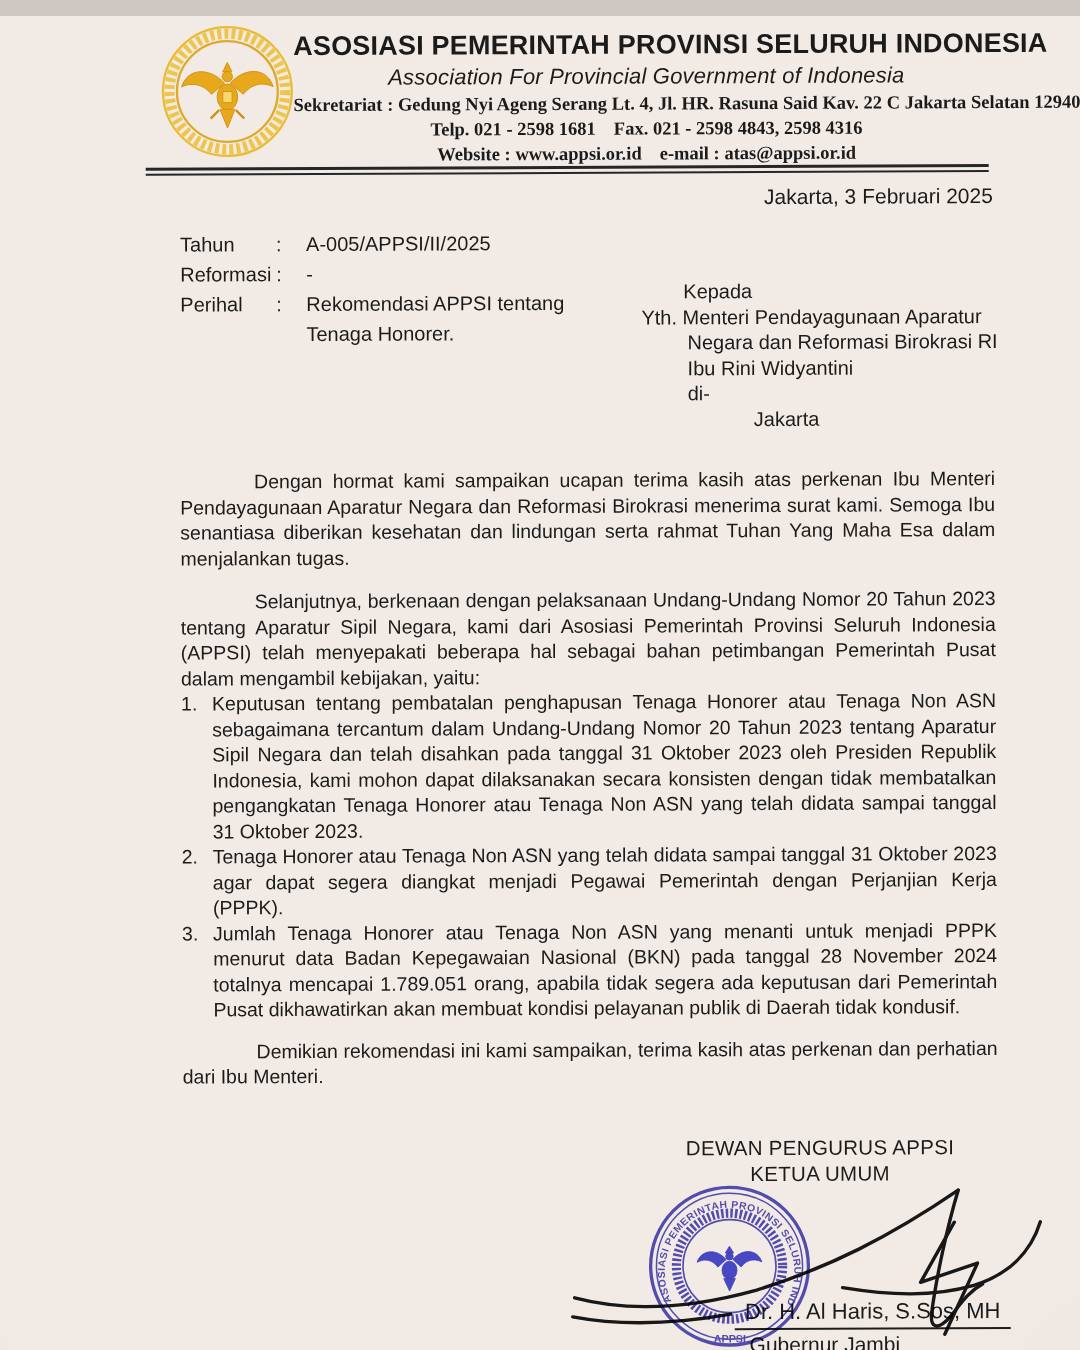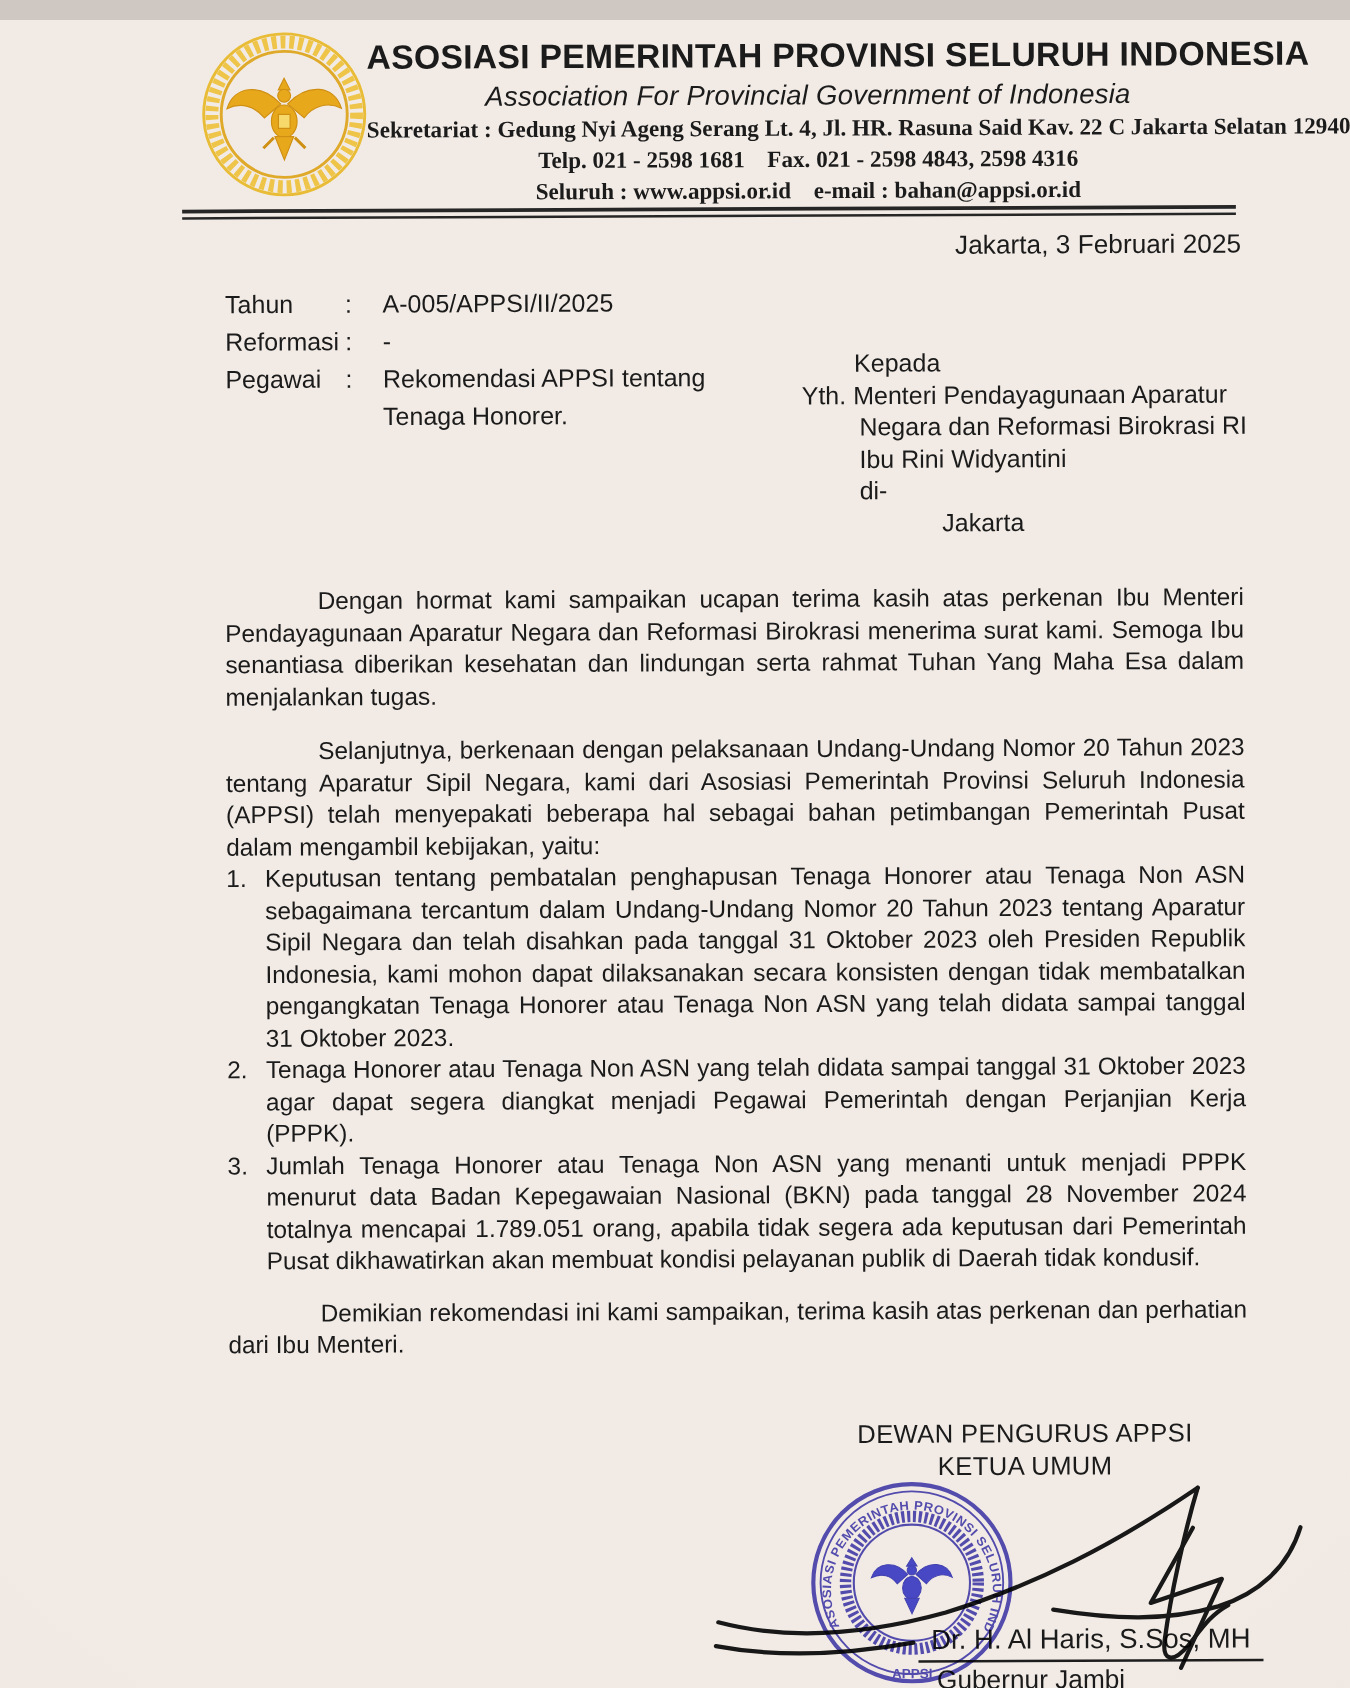--- a/index.html
+++ b/index.html
@@ -72,39 +72,39 @@
       </g>
       <rect x="70" y="73" width="10" height="12" fill="#f7d96b" stroke="#cf8f12" stroke-width="1"></rect>
       <path d="M66,93 L57,102 M84,93 L93,102" stroke="#cf8f12" stroke-width="2.5" fill="none"></path>
     </svg>
 
     <div class="head-text">
       <div class="head-title">ASOSIASI PEMERINTAH PROVINSI SELURUH INDONESIA</div>
       <div class="head-sub">Association For Provincial Government of Indonesia</div>
       <div class="head-line">Sekretariat : Gedung Nyi Ageng Serang Lt. 4, Jl. HR. Rasuna Said Kav. 22 C Jakarta Selatan 12940</div>
       <div class="head-line"><span>Telp. 021 - 2598 1681</span><span class="gap"></span><span>Fax. 021 - 2598 4843, 2598 4316</span></div>
-      <div class="head-line"><span>Seluruh : www.appsi.or.id</span><span class="gap"></span><span>e-mail : bahan@appsi.or.id</span></div>
+      <div class="head-line"><span>Website : www.appsi.or.id</span><span class="gap"></span><span>e-mail : atas@appsi.or.id</span></div>
     </div>
     <div class="rule"></div>
 
     <div class="dateline">Jakarta, 3 Februari 2025</div>
 
     <div class="meta">
       <div class="meta-row">
         <div>Tahun</div>
         <div>:</div>
         <div>A-005/APPSI/II/2025</div>
       </div>
       <div class="meta-row">
         <div>Reformasi</div>
         <div>:</div>
         <div>-</div>
       </div>
       <div class="meta-row">
-        <div>Pegawai</div>
+        <div>Perihal</div>
         <div>:</div>
         <div>
           <div>Rekomendasi APPSI tentang</div>
           <div>Tenaga Honorer.</div>
         </div>
       </div>
     </div>
 
     <div class="recipient">
       <div class="r-kepada">Kepada</div>

